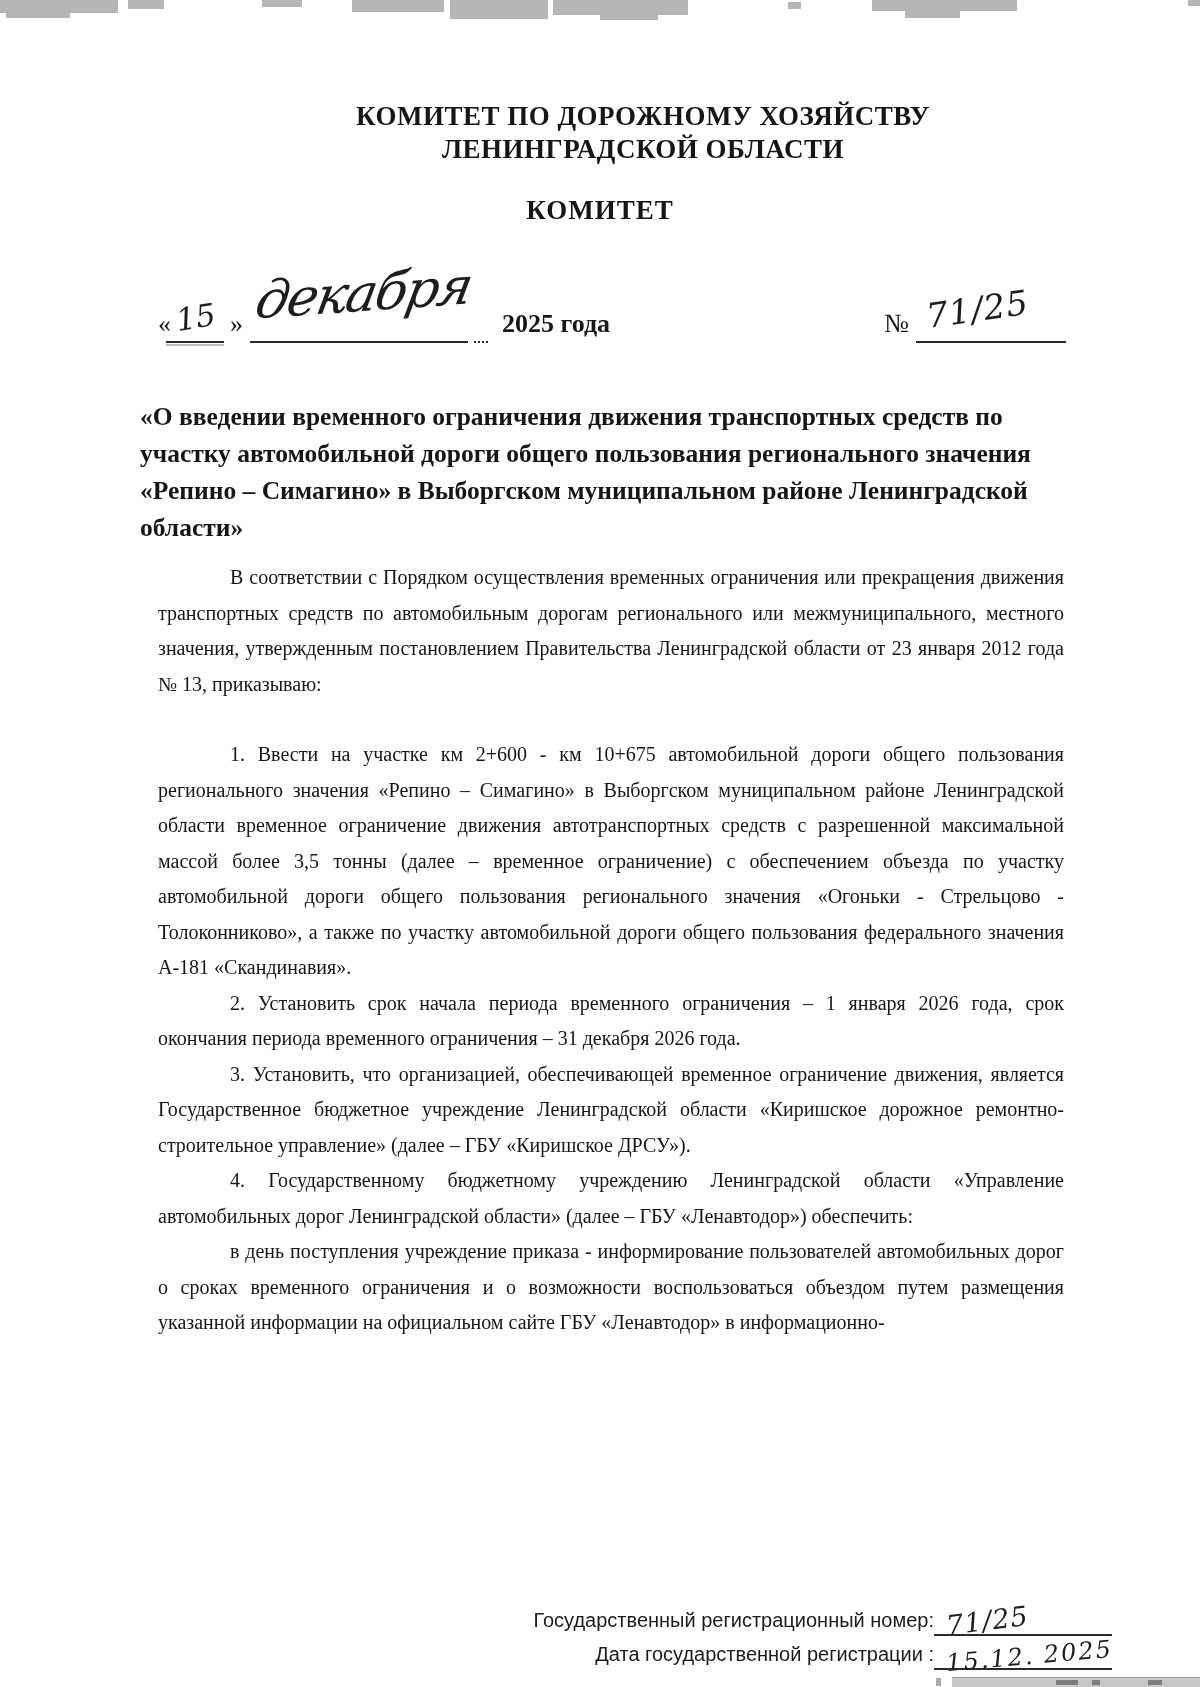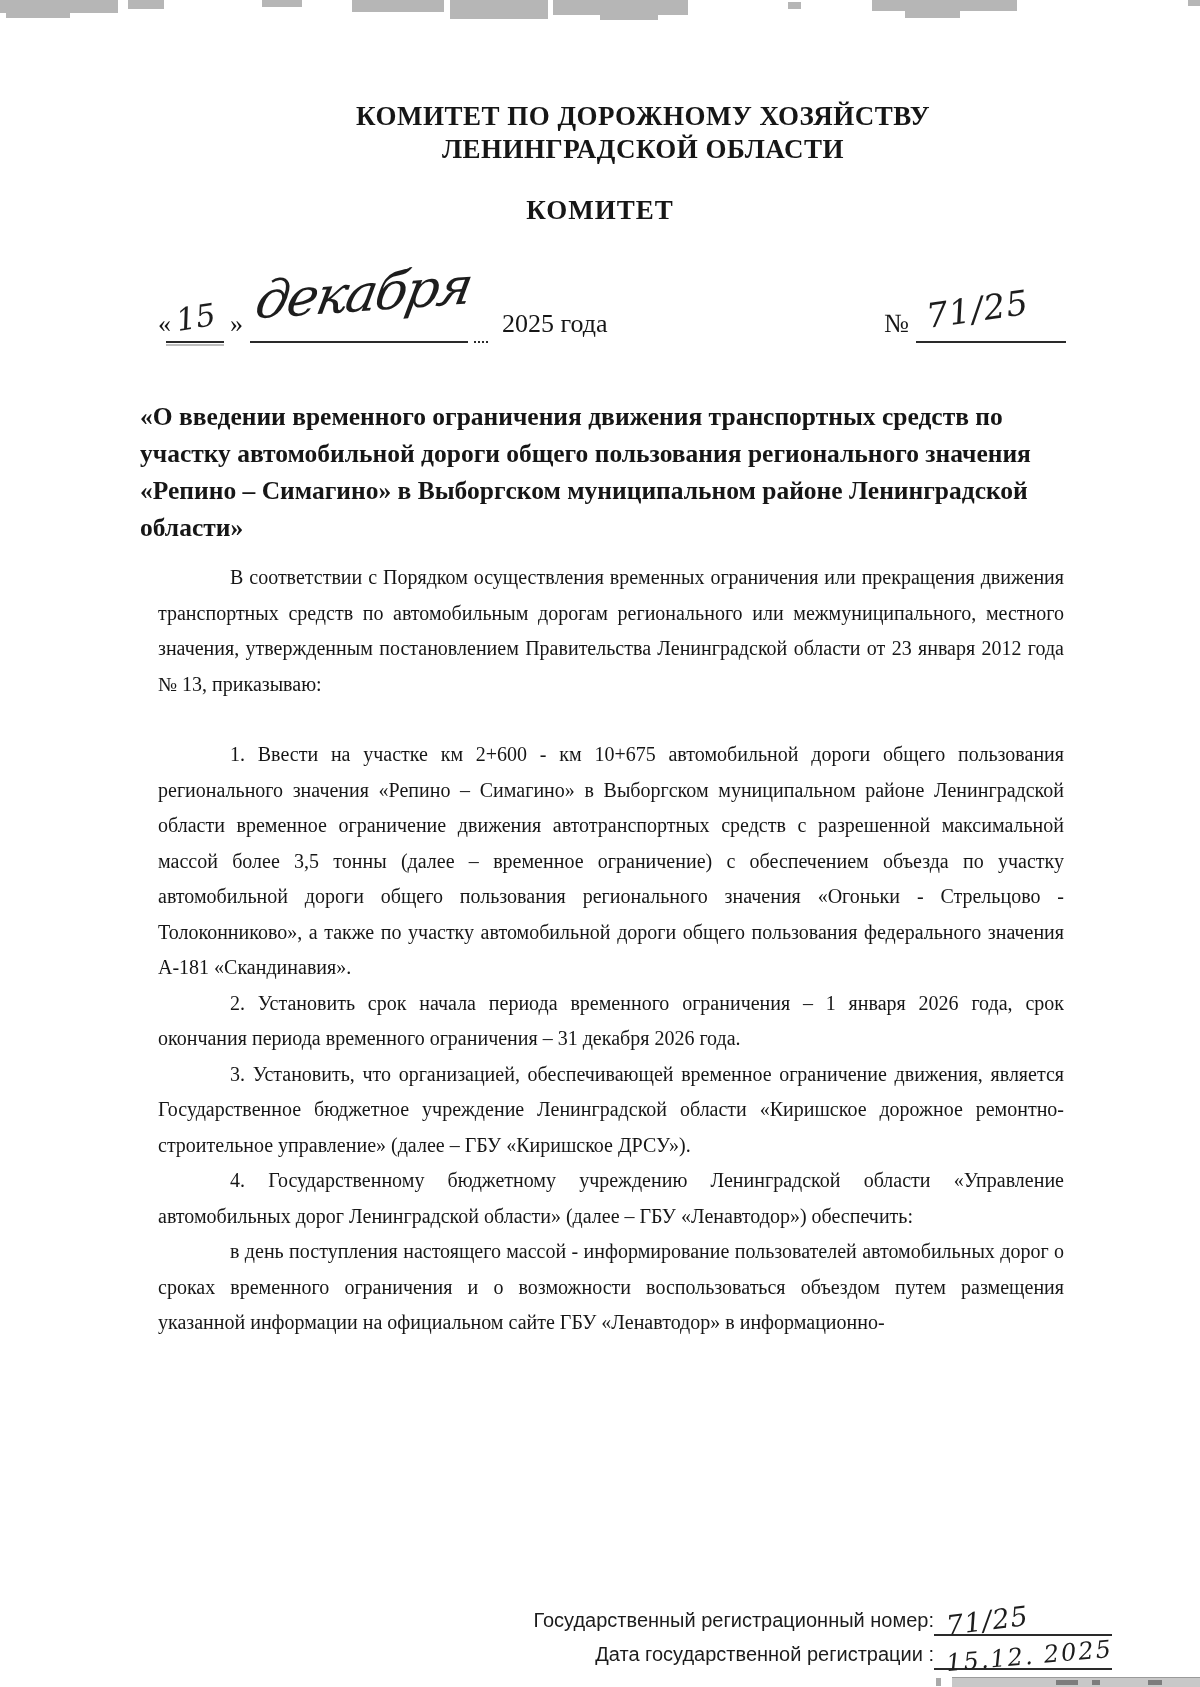--- a/index.html
+++ b/index.html
@@ -59,21 +59,21 @@
     font-style: italic;
     color: #1d1d1d;
   }
   .day-q-open  { left: 0;   top: 24px; }
   .day-value   { left: 18px; top: 14px; font-size: 31px; transform: rotate(-9deg); }
   .day-line    { left: 8px;  top: 56px; width: 58px; border-bottom: 2px solid #2a2a2a; box-shadow: 0 3px 0 #bdbdbd; }
   .day-q-close { left: 72px; top: 24px; }
   .month-value { left: 100px; top: -22px; font-size: 52px; transform: skewX(-14deg) rotate(-4deg); letter-spacing: -2px; }
   .month-line  { left: 92px; top: 56px; width: 218px; border-bottom: 2px solid #2a2a2a; }
   .month-line-dot { left: 316px; top: 56px; width: 14px; border-bottom: 2px dotted #2a2a2a; }
-  .year-text   { left: 344px; top: 24px; }
+  .year-text   { left: 344px; top: 24px; font-weight: bold; }
   .num-label   { left: 726px; top: 24px; }
   .num-value   { left: 768px; top: 4px; font-size: 34px; transform: rotate(-8deg); letter-spacing: 1px; }
   .num-line    { left: 758px; top: 56px; width: 150px; border-bottom: 2px solid #2a2a2a; }
 
   
   .doc-title {
     position: absolute; left: 140px; top: 398px; width: 930px;
     font-weight: bold; font-size: 25.5px; line-height: 37px;
     text-align: left;
   }
@@ -145,21 +145,21 @@
   </div>
 
   <div class="doc-title">«О введении временного ограничения движения транспортных средств по участку автомобильной дороги общего пользования регионального значения «Репино – Симагино» в Выборгском муниципальном районе Ленинградской области»</div>
 
   <div class="body-text">
     <p class="gap-after">В соответствии с Порядком осуществления временных ограничения или прекращения движения транспортных средств по автомобильным дорогам регионального или межмуниципального, местного значения, утвержденным постановлением Правительства Ленинградской области от 23 января 2012 года № 13, приказываю:</p>
     <p>1. Ввести на участке км 2+600 - км 10+675 автомобильной дороги общего пользования регионального значения «Репино – Симагино» в Выборгском муниципальном районе Ленинградской области временное ограничение движения автотранспортных средств с разрешенной максимальной массой более 3,5 тонны (далее – временное ограничение) с обеспечением объезда по участку автомобильной дороги общего пользования регионального значения «Огоньки - Стрельцово - Толоконниково», а также по участку автомобильной дороги общего пользования федерального значения А-181 «Скандинавия».</p>
     <p>2. Установить срок начала периода временного ограничения – 1 января 2026 года, срок окончания периода временного ограничения – 31 декабря 2026 года.</p>
     <p>3. Установить, что организацией, обеспечивающей временное ограничение движения, является Государственное бюджетное учреждение Ленинградской области  «Киришское дорожное ремонтно-строительное управление» (далее – ГБУ «Киришское ДРСУ»).</p>
     <p>4. Государственному бюджетному учреждению Ленинградской области «Управление автомобильных дорог Ленинградской области» (далее – ГБУ «Ленавтодор») обеспечить:</p>
-    <p>в день поступления настоящего массой - информирование пользователей автомобильных дорог о сроках временного ограничения и о возможности воспользоваться объездом путем размещения указанной информации на официальном сайте ГБУ «Ленавтодор» в информационно-</p>
+    <p>в день поступления учреждение приказа - информирование пользователей автомобильных дорог о сроках временного ограничения и о возможности воспользоваться объездом путем размещения указанной информации на официальном сайте ГБУ «Ленавтодор» в информационно-</p>
   </div>
 
   <div class="registration">
     <div class="reg-row">
       <span class="reg-label">Государственный регистрационный номер:</span>
       <span class="reg-value-wrap">
         <span class="reg-value hand">71/25</span>
       </span>
     </div>
     <div class="reg-row">

